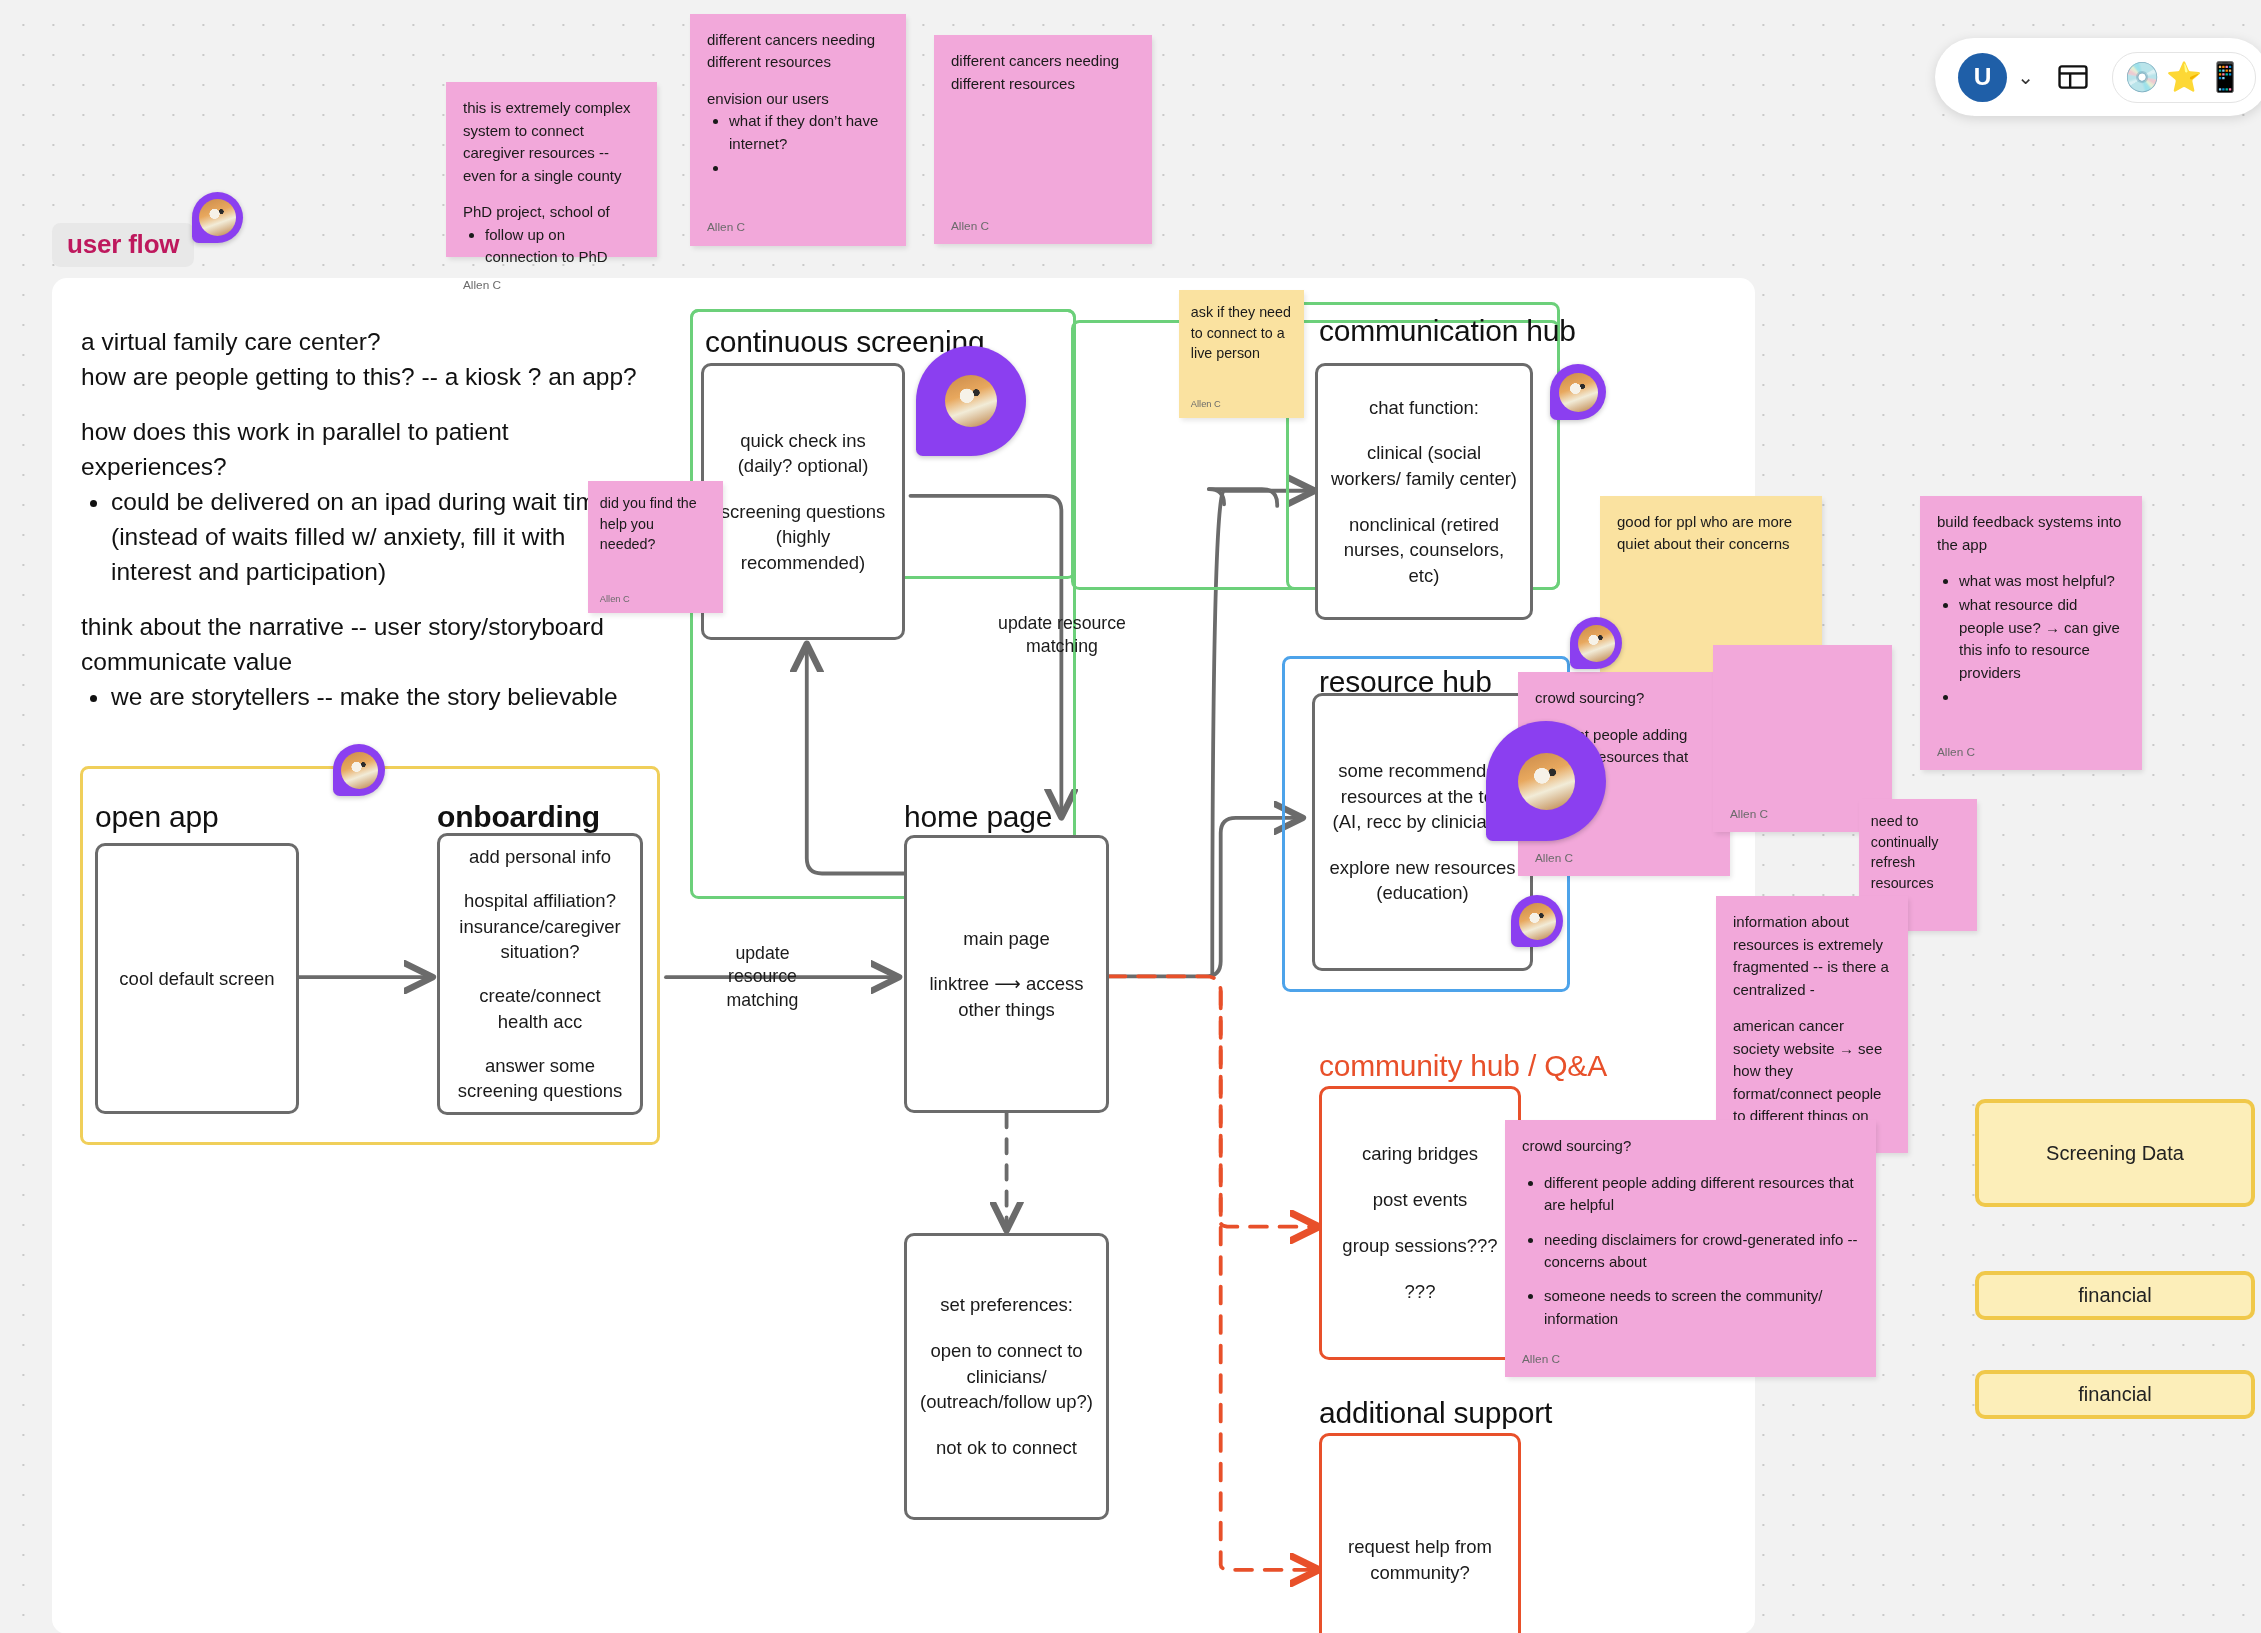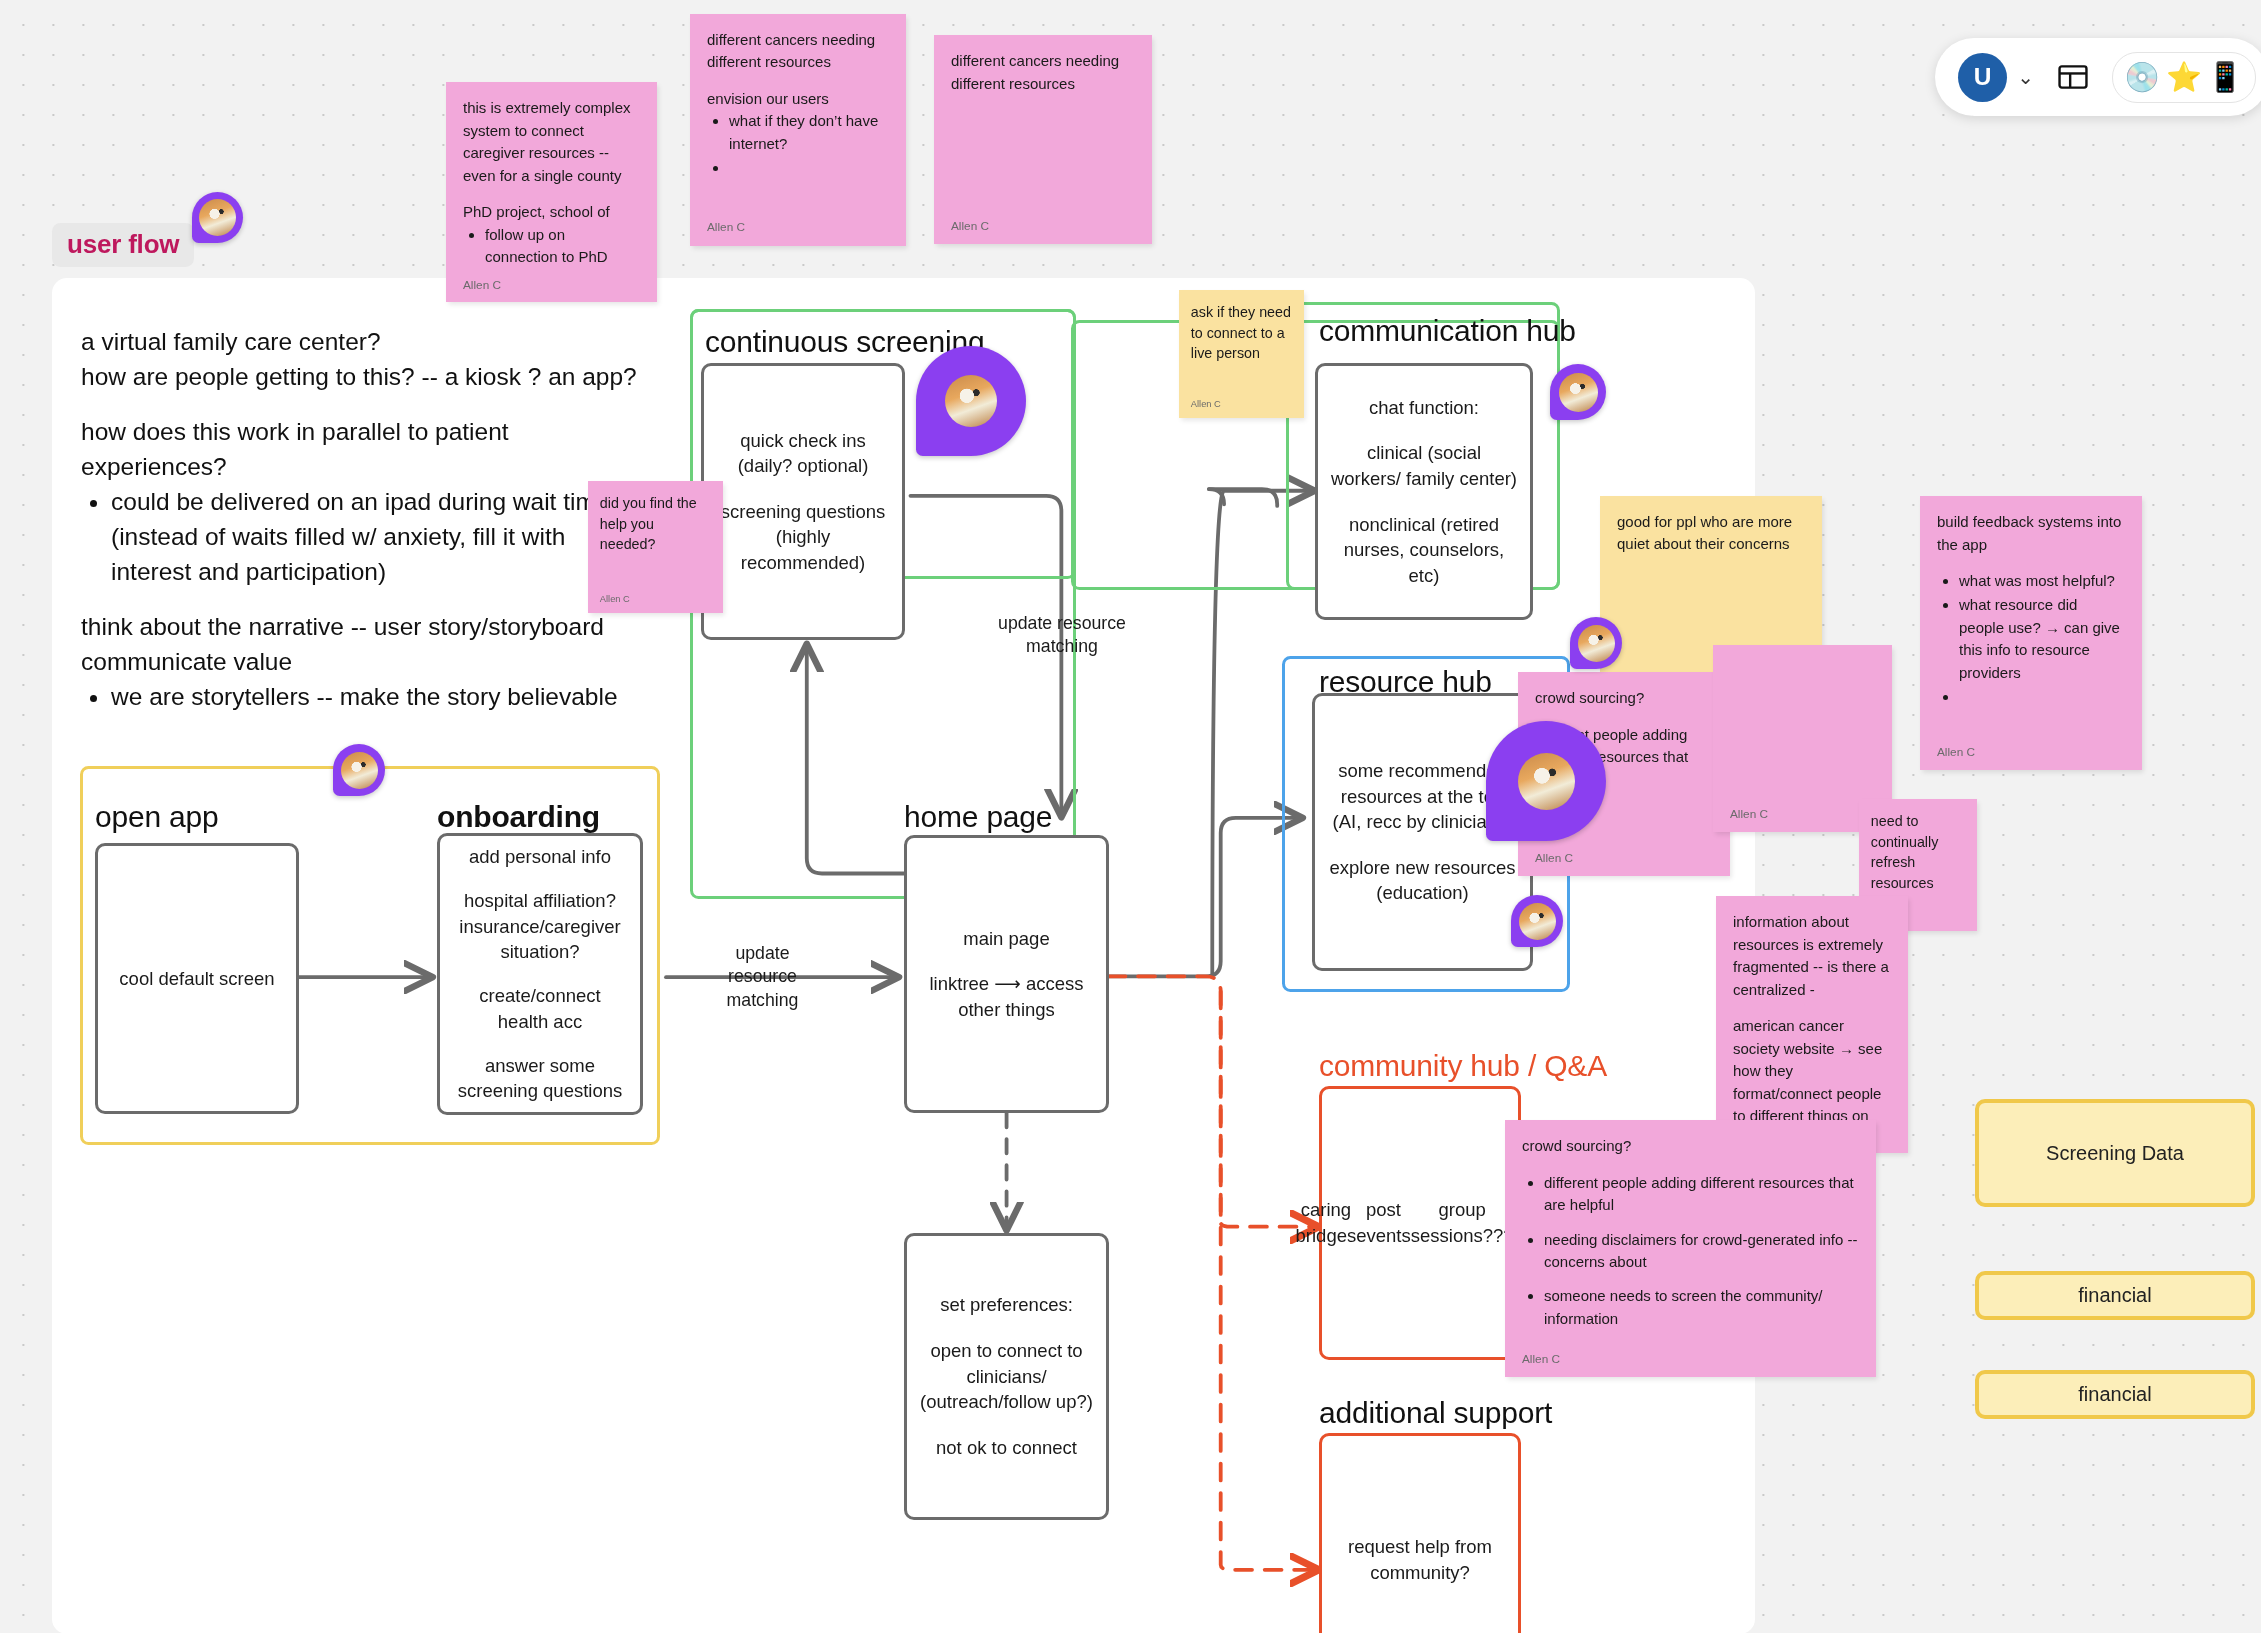--- a/index.html
+++ b/index.html
@@ -236,21 +236,21 @@
     <div class="gap"></div>
     <div>nonclinical (retired nurses, counselors, etc)</div>
   </div>
 
   <div class="abs node" style="left:1312px; top:693px; width:221px; height:278px; flex-direction:column;">
     <div>some recommended resources at the top (AI, recc by clinicians)</div>
     <div class="gap"></div>
     <div>explore new resources (education)</div>
   </div>
 
-  <div class="abs node orange" style="left:1319px; top:1086px; width:202px; height:274px; flex-direction:row;">
+  <div class="abs node orange" style="left:1319px; top:1086px; width:202px; height:274px; flex-direction:column;">
     <div>caring bridges</div>
     <div class="gap"></div>
     <div>post events</div>
     <div class="gap"></div>
     <div>group sessions???</div>
     <div class="gap"></div>
     <div>???</div>
   </div>
 
   <div class="abs node orange" style="left:1319px; top:1433px; width:202px; height:253px;">
@@ -281,21 +281,21 @@
     <div>hospital affiliation? insurance/caregiver situation?</div>
     <div class="gap"></div>
     <div>create/connect health acc</div>
     <div class="gap"></div>
     <div>answer some screening questions</div>
   </div>
 
   <div class="abs edge-label" style="left:961px; top:612px; width:202px;">update resource matching</div>
   <div class="abs edge-label" style="left:712px; top:942px; width:101px;">update resource matching</div>
 
-  <div class="abs note pink" style="left:446px; top:82px; width:211px; height:220px; font-size:15px; line-height:1.5;">
+  <div class="abs note pink" style="left:446px; top:82px; width:211px; height:175px; font-size:15px; line-height:1.5;">
     <div class="body">
       <p>this is extremely complex system to connect caregiver resources -- even for a single county</p>
       <div class="gap"></div>
       <p>PhD project, school of</p>
       <ul>
           <li>follow up on connection to PhD</li>
         </ul>
     </div>
     <div class="author">Allen C</div>
   </div>

